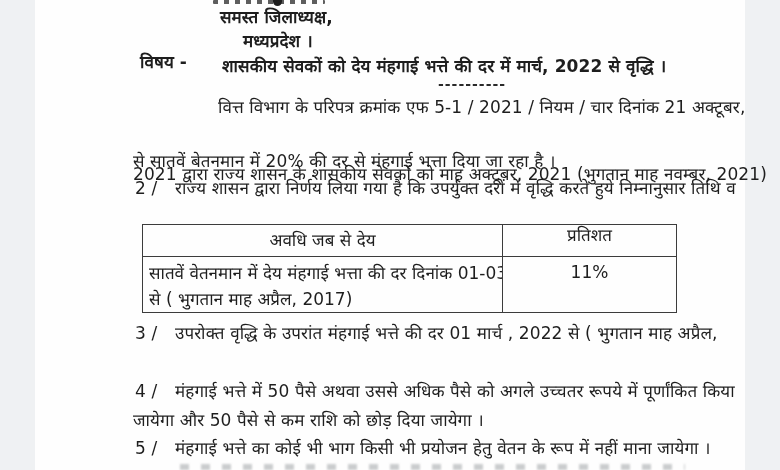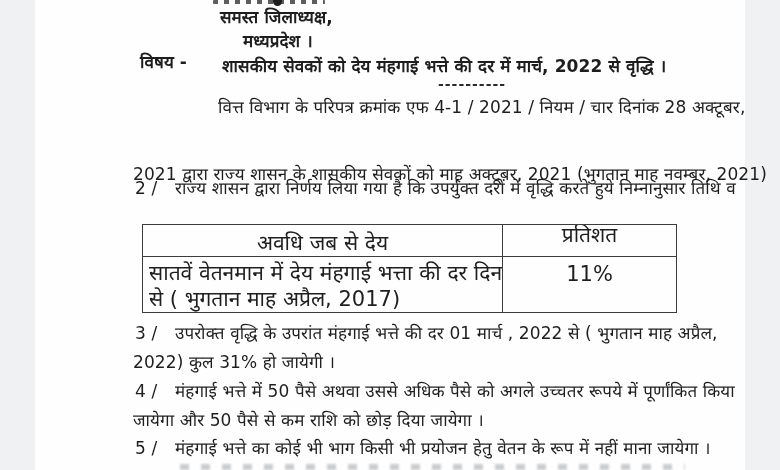--- a/index.html
+++ b/index.html
@@ -41,21 +41,21 @@
   .tbl {
     position: absolute;
     left: 107px;
     top: 224px;
     width: 535px;
     height: 89px;
     border: 1px solid #3c3c3c;
     display: flex;
     flex-direction: column;
     box-sizing: border-box;
-    font-size: 21px;
+    font-size: 17px;
     color: #1e1e1e;
   }
   .tbl-header {
     display: flex;
     height: 39px;
     border-bottom: 1px solid #3c3c3c;
     box-sizing: border-box;
   }
   .tbl-row { display: flex; flex: 1; }
   .cell-1 {
@@ -115,22 +115,23 @@
   </div>
 
   <div class="line bold" style="left:185px; top:7px;">समस्त जिलाध्यक्ष,</div>
   <div class="line bold" style="left:187px; top:31px;margin-left:21px;">मध्यप्रदेश ।</div>
 
   <div class="line bold" style="left:105px; top:52px;">विषय -</div>
   <div class="line bold" style="left:187px; top:56px;">शासकीय सेवकों को देय मंहगाई भत्ते की दर में मार्च, 2022 से वृद्धि ।</div>
 
   <div class="line dashes" style="left:403px; top:74px;">----------</div>
 
-  <div class="line" style="left:183px; top:97px;">वित्त विभाग के परिपत्र क्रमांक एफ 4-1 / 2021 / नियम / चार दिनांक 28 अक्टूबर,</div>
+  <div class="line" style="left:183px; top:97px;">वित्त विभाग के परिपत्र क्रमांक एफ 5-1 / 2021 / नियम / चार दिनांक 21 अक्टूबर,</div>
   <div class="line" style="left:98px; top:124px;margin-top:40px;">2021 द्वारा राज्य शासन के शासकीय सेवकों को माह अक्टूबर, 2021 (भुगतान माह नवम्बर, 2021)</div>
+  <div class="line" style="left:98px; top:151px;">से सातवें बेतनमान में 20% की दर से मंहगाई भत्ता दिया जा रहा है ।</div>
 
   <div class="line" style="left:100px; top:178px;">2 /</div>
   <div class="line" style="left:140px; top:178px;">राज्य शासन द्वारा निर्णय लिया गया है कि उपर्युक्त दरों में वृद्धि करते हुये निम्नानुसार तिथि व</div>
 
   <div class="tbl">
     <div class="tbl-header">
       <div class="cell-1 hdr-c1">अवधि जब से देय</div>
       <div class="cell-2 hdr-c2">
         <div class="hline">प्रतिशत</div>
       </div>
@@ -139,21 +140,20 @@
       <div class="cell-1 body-c1">
         <div class="bline">सातवें वेतनमान में देय मंहगाई भत्ता की दर दिनांक 01-03-2022</div>
         <div class="bline">से ( भुगतान माह अप्रैल, 2017)</div>
       </div>
       <div class="cell-2 body-c2">11%</div>
     </div>
   </div>
 
   <div class="line" style="left:100px; top:323px;">3 /</div>
   <div class="line" style="left:140px; top:323px;">उपरोक्त वृद्धि के उपरांत मंहगाई भत्ते की दर  01 मार्च , 2022 से ( भुगतान माह अप्रैल,</div>
-  <div class="line" style="left:98px; top:352px;">2022) कुल 31% हो जायेगी ।</div>
 
   <div class="line" style="left:100px; top:381px;">4 /</div>
   <div class="line" style="left:140px; top:381px;">मंहगाई भत्ते में 50 पैसे अथवा उससे अधिक पैसे को अगले उच्चतर रूपये में पूर्णांकित किया</div>
   <div class="line" style="left:98px; top:410px;">जायेगा और 50 पैसे से कम राशि को छोड़ दिया जायेगा ।</div>
 
   <div class="line" style="left:100px; top:438px;">5 /</div>
   <div class="line" style="left:140px; top:438px;">मंहगाई भत्ते का कोई भी भाग किसी भी प्रयोजन हेतु वेतन के रूप में नहीं माना जायेगा ।</div>
 
   <div class="bottom-frag"></div>
 

